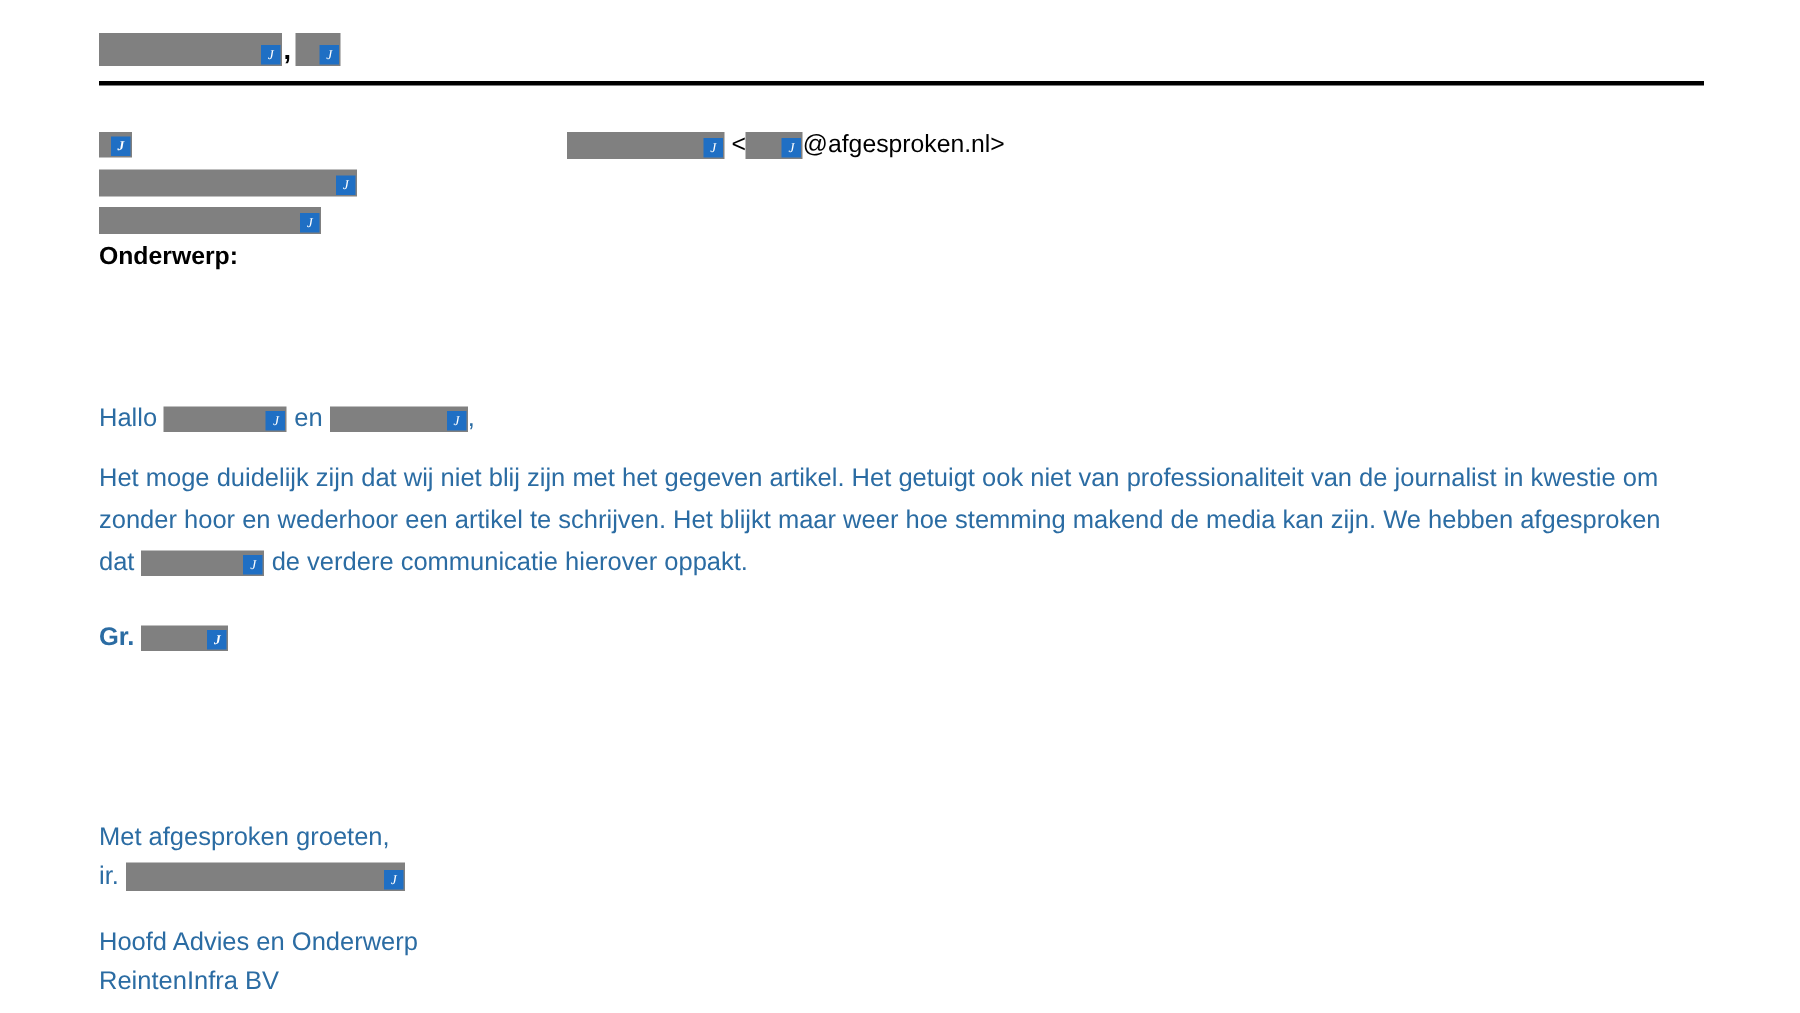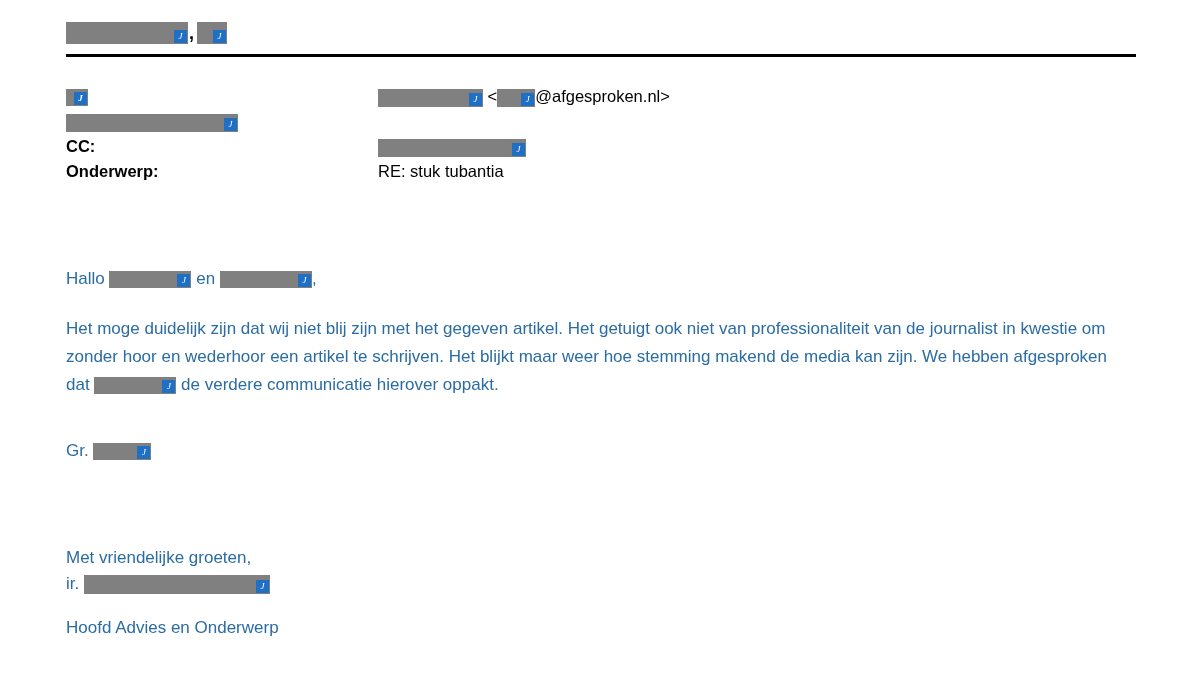--- a/index.html
+++ b/index.html
@@ -106,26 +106,26 @@
   .body {
     position: absolute;
     left: 66px;
     top: 265px;
     width: 1068px;
     color: #2b6ca3;
     font-size: 17px;
     line-height: 28px;
   }
   .body .redact { background: #808080; }
-  .greet { margin-bottom: 22px; }
+  .greet { margin-bottom: 12px; }
   .para {
-    margin-bottom: 38px;
+    margin-bottom: 22px;
     text-align: left;
   }
-  .gr { margin-bottom: 0; }
+  .gr { margin-bottom: 0; font-weight: bold; }
 
   .signoff {
     position: absolute;
     left: 66px;
     top: 545px;
     width: 1068px;
     color: #2b6ca3;
     font-size: 17px;
     line-height: 26px;
   }
@@ -168,31 +168,29 @@
 
     <div class="field-row">
       <div class="field-value">
         <span class="redact" style="width:172px;">
           <span class="tag">J</span>
         </span>
       </div>
     </div>
 
     <div class="field-row">
-      <div class="field-label">CC:</div>
       <div class="field-value">
         <span class="redact" style="width:148px;">
           <span class="tag">J</span>
         </span>
       </div>
     </div>
 
     <div class="field-row">
       <div class="field-label">Onderwerp:</div>
-      <div class="field-value">RE: stuk tubantia</div>
     </div>
 
   </div>
 
   <div class="body">
 
     <div class="greet">
       <span>Hallo</span>
       <span class="redact" style="width:82px;">
         <span class="tag">J</span>
@@ -214,24 +212,25 @@
     <div class="gr">
       <span>Gr.</span>
       <span class="redact" style="width:58px;">
         <span class="tag">J</span>
       </span>
     </div>
 
   </div>
 
   <div class="signoff">
-    <div class="line">Met vriendelijke groeten,</div>
+    <div class="line">Met afgesproken groeten,</div>
     <div class="line">
       <span>ir.</span>
       <span class="redact tall" style="width:186px;">
         <span class="tag">J</span>
       </span>
     </div>
     <div class="sig-gap"></div>
     <div class="line">Hoofd Advies en Onderwerp</div>
+    <div class="line">ReintenInfra BV</div>
   </div>
 
 </div>
 
 </body></html>

